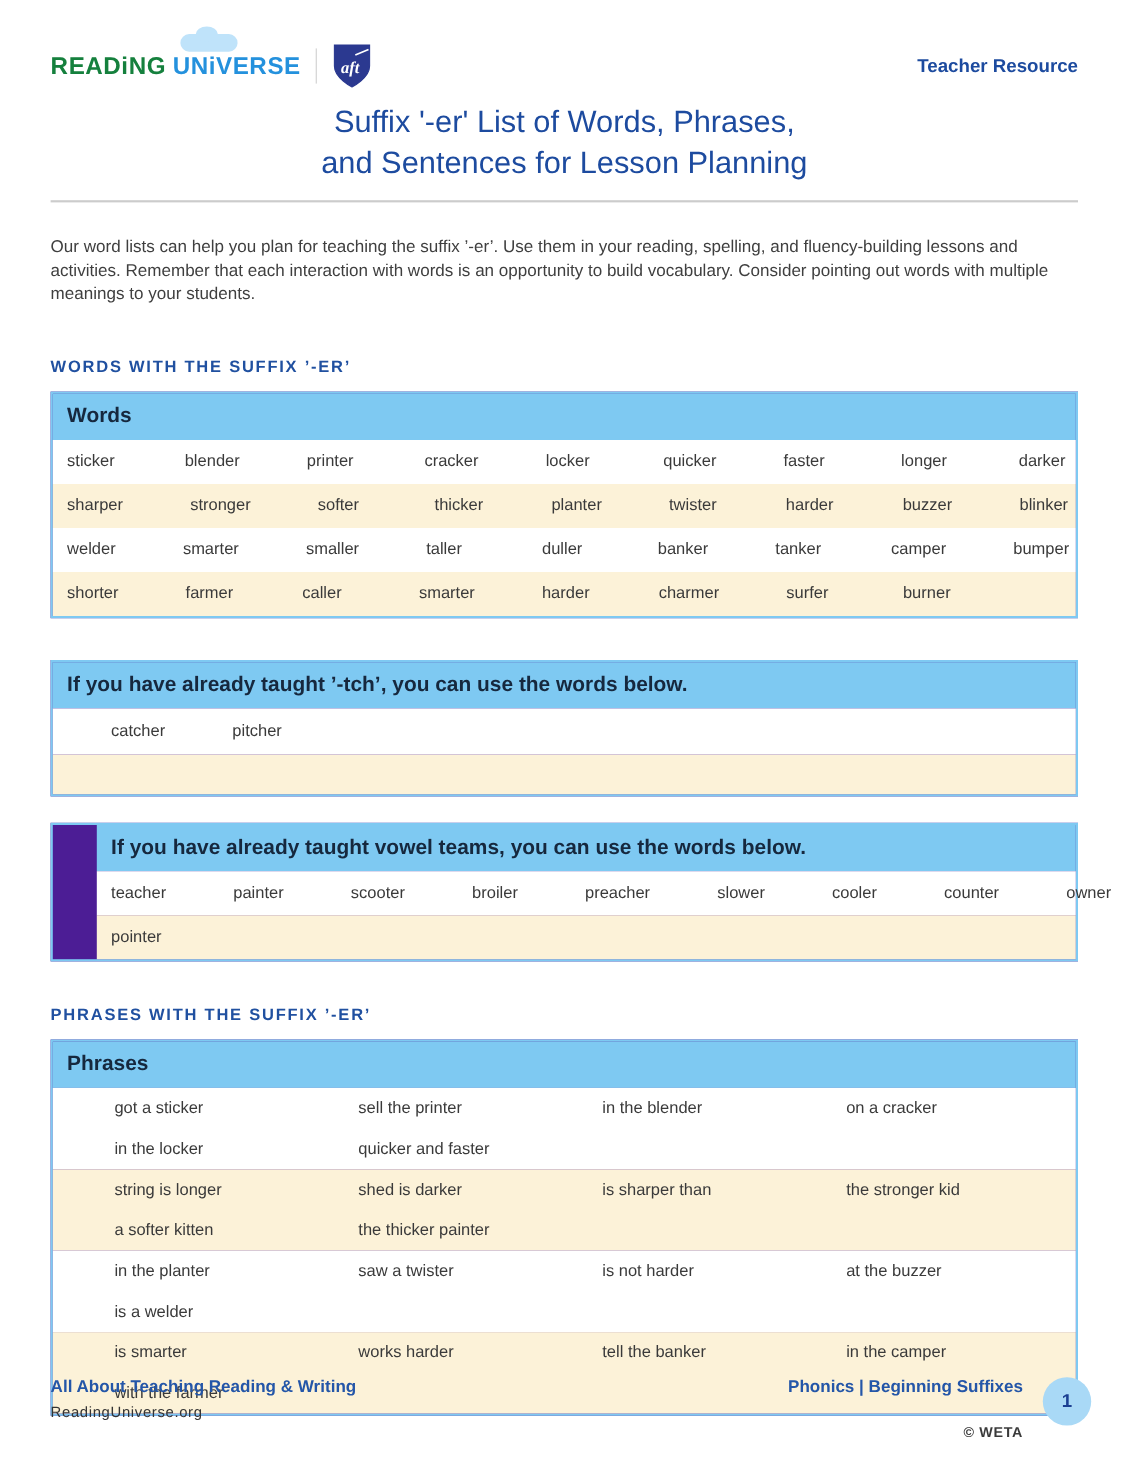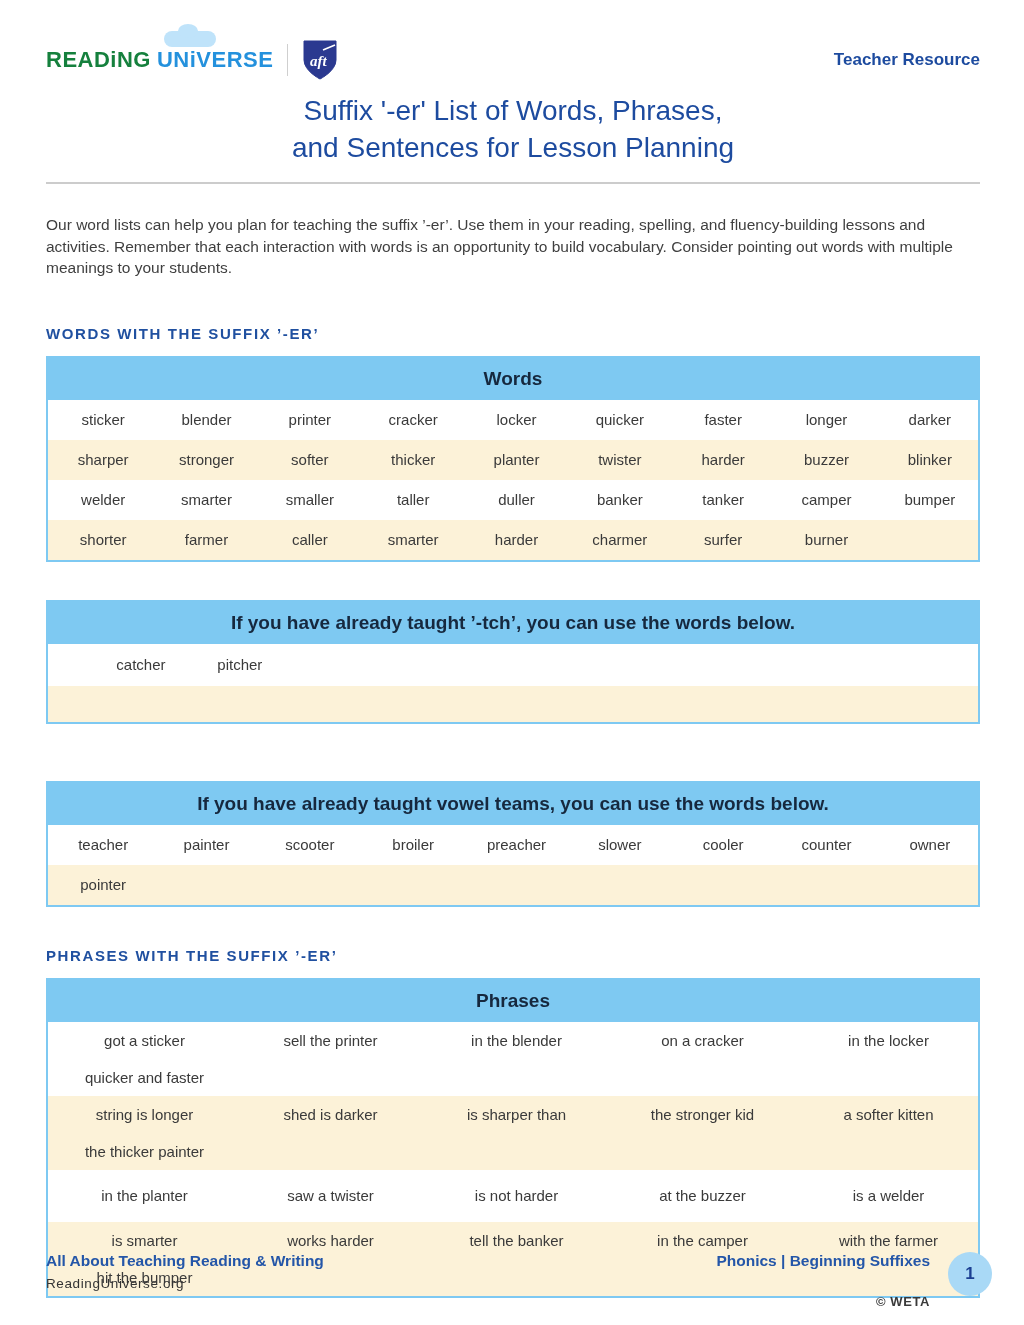--- a/index.html
+++ b/index.html
@@ -31,31 +31,31 @@
 
   
   .intro { margin-top: 30px; color: #3f3f3f; font-size: 15.5px; line-height: 21.5px; width: 934px; }
 
   
   .section-heading { color: #2050a0; font-weight: 800; font-size: 15px; letter-spacing: 1.6px; }
   .sh-words { margin-top: 46px; }
   .sh-phrases { margin-top: 40px; }
 
   
-  .table { border: 2.5px solid #7ec9f2; margin-top: 14px; background: #4c1d95; text-align: center; }
+  .table { border: 2.5px solid #7ec9f2; margin-top: 14px; background: #4c1d95; }
   .t-head { background: #7ec9f2; color: #16283e; font-weight: 800; font-size: 19px;
             padding: 9px 13px 10px 13px; line-height: 23px; }
   .t-row { display: grid; align-items: center; min-height: 40px; background: #ffffff; }
   .t-row:nth-child(even) { background: #fcf2d8; }
-  .cols-9 .t-row { grid-template-columns: repeat(9, 1fr); }
-  .cols-6 .t-row { grid-template-columns: repeat(5, 1fr); }
+  .cols-9 .t-row { grid-template-columns: repeat(9, 1fr); gap: 42px; }
+  .cols-6 .t-row { grid-template-columns: repeat(4, 1fr); padding-left: 43px; }
   .t-cell { padding: 8px 6px 8px 13px; font-size: 15px; color: #3a3a3a; line-height: 21px; }
   .mt-words { margin-top: 14px; }
   .mt-tch { margin-top: 38px; }
-  .mt-vowel { margin-top: 57px; }
+  .mt-vowel { margin-top: 24px; padding-left: 40px; }
   .tch .t-row { min-height: 42px; padding-left: 40px; }
   .tch .t-row:nth-child(2) { min-height: 36px; }
   .phrases-tbl .t-row { min-height: 52px; }
 
   
   .footer { position: absolute; left: 46px; right: 32px; top: 1252px;
             display: flex; justify-content: space-between; align-items: flex-start; }
   .f-left-title { color: #2456a8; font-weight: 800; font-size: 15.5px; }
   .f-left-site { color: #333333; font-size: 13.5px; margin-top: 6px; letter-spacing: .6px; }
   .f-right { text-align: right; margin-left: auto; margin-right: 18px; }
@@ -232,21 +232,20 @@
           <div class="t-cell">is not harder</div>
           <div class="t-cell">at the buzzer</div>
           <div class="t-cell">is a welder</div>
         </div>
         <div class="t-row">
           <div class="t-cell">is smarter</div>
           <div class="t-cell">works harder</div>
           <div class="t-cell">tell the banker</div>
           <div class="t-cell">in the camper</div>
           <div class="t-cell">with the farmer</div>
-          <div class="t-cell">hit the bumper</div>
         </div>
       </div>
   </div>
 
 </div>
 
 <div class="footer">
   <div>
     <div class="f-left-title">All About Teaching Reading &amp; Writing</div>
     <div class="f-left-site">ReadingUniverse.org</div>

